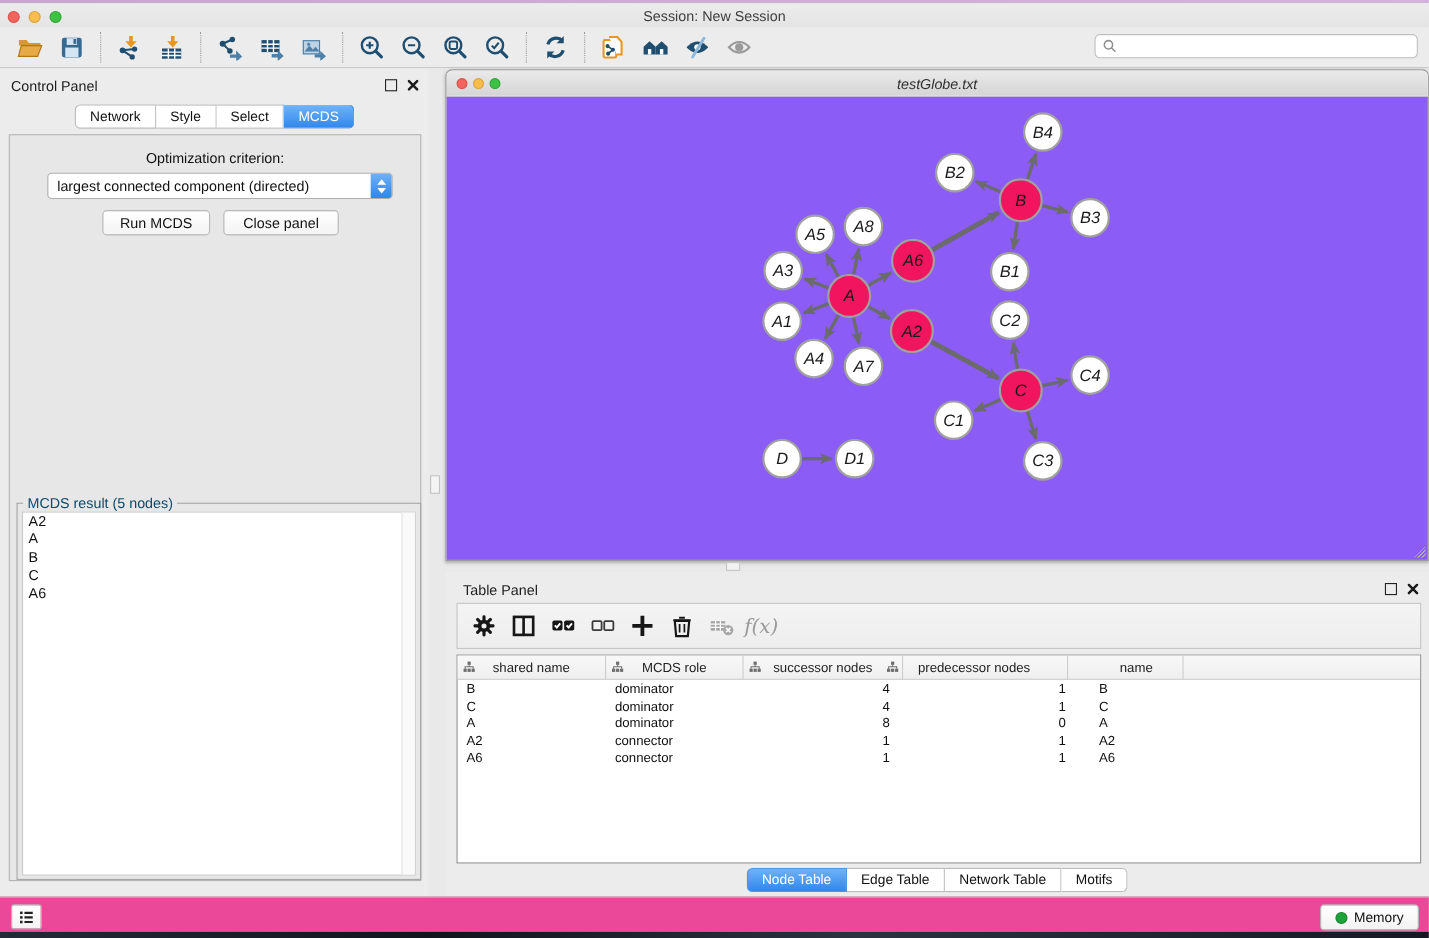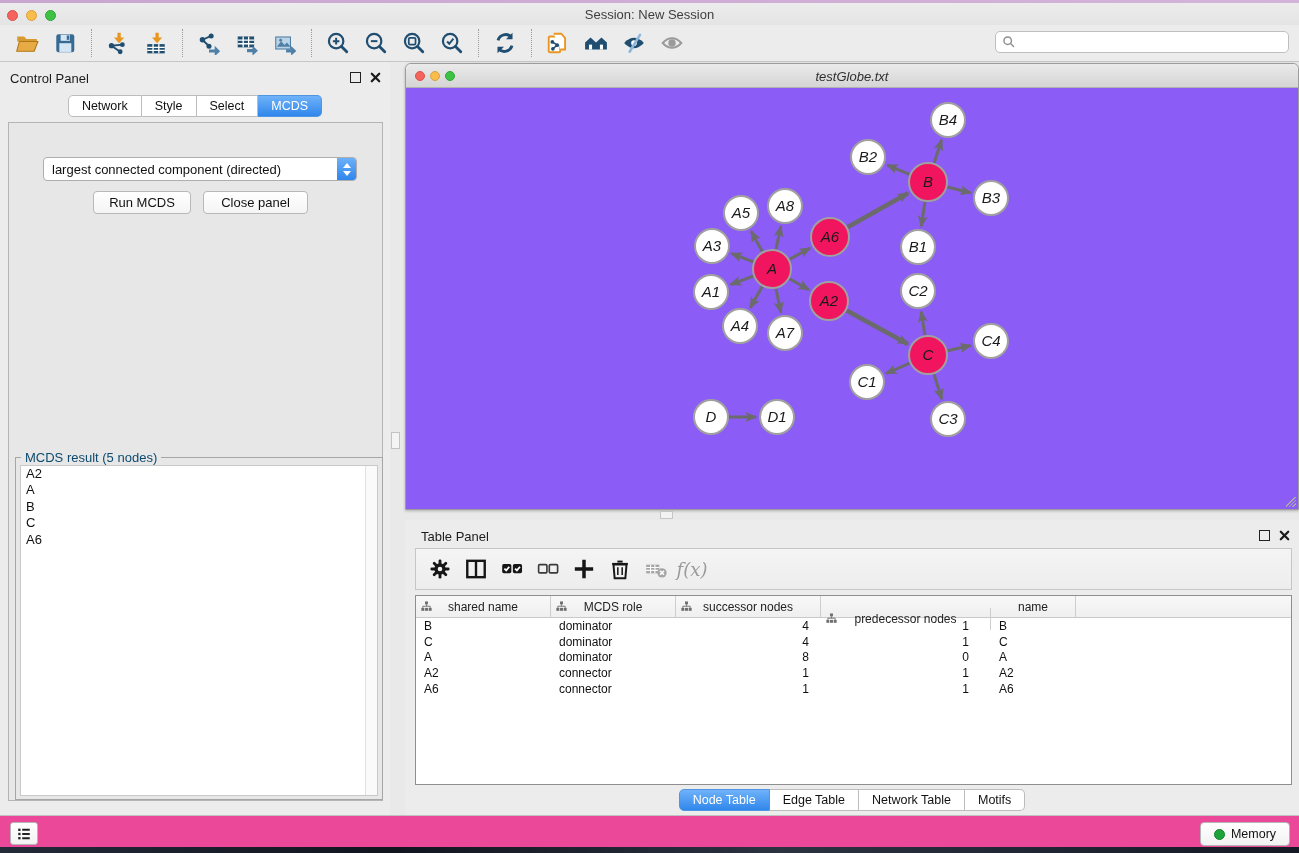--- a/index.html
+++ b/index.html
@@ -342,20 +342,21 @@
       <path d="M3 3l8 8M11 3l-8 8" stroke="#1a1a1a" stroke-width="2.4" stroke-linecap="round"></path>
     </svg>
   </div>
   <div id="cp-tabs"><span class="seg">
         <button class="seg-btn">Network</button>
         <button class="seg-btn">Style</button>
         <button class="seg-btn">Select</button>
         <button class="seg-btn sel">MCDS</button>
       </span></div>
   <div id="cp-body">
+    <div id="opt-label">Optimization criterion:</div>
     <div id="criterion-select">
       <span id="criterion-value">largest connected component (directed)</span>
       <span id="criterion-stepper">
         <span class="chev-up"></span>
           <span class="chev-down"></span>
       </span>
     </div>
     <button class="push-btn" id="run-btn">Run MCDS</button>
     <button class="push-btn" id="close-btn">Close panel</button>
     <div id="result-group">
@@ -606,21 +607,21 @@
                 <g fill="#6e6e6e">
                   <rect x="4.4" y="0.5" width="3.2" height="3.2"></rect>
                   <rect x="0.4" y="7.5" width="3.2" height="3.2"></rect>
                   <rect x="4.4" y="7.5" width="3.2" height="3.2"></rect>
                   <rect x="8.4" y="7.5" width="3.2" height="3.2"></rect>
                 </g>
                 <path d="M6 3.7v2M2 7.5V5.7h8v1.8" fill="none" stroke="#6e6e6e"></path>
               </svg></span>
             <span>successor nodes</span>
           </div>
-          <div class="th-cell" style="left: 405px; width: 170px; margin-top: 12px;">
+          <div class="th-cell" style="left: 385px; width: 170px;">
             <span class="th-icon"><svg width="11" height="11" viewBox="0 0 12 12">
                 <g fill="#6e6e6e">
                   <rect x="4.4" y="0.5" width="3.2" height="3.2"></rect>
                   <rect x="0.4" y="7.5" width="3.2" height="3.2"></rect>
                   <rect x="4.4" y="7.5" width="3.2" height="3.2"></rect>
                   <rect x="8.4" y="7.5" width="3.2" height="3.2"></rect>
                 </g>
                 <path d="M6 3.7v2M2 7.5V5.7h8v1.8" fill="none" stroke="#6e6e6e"></path>
               </svg></span>
             <span>predecessor nodes</span>

